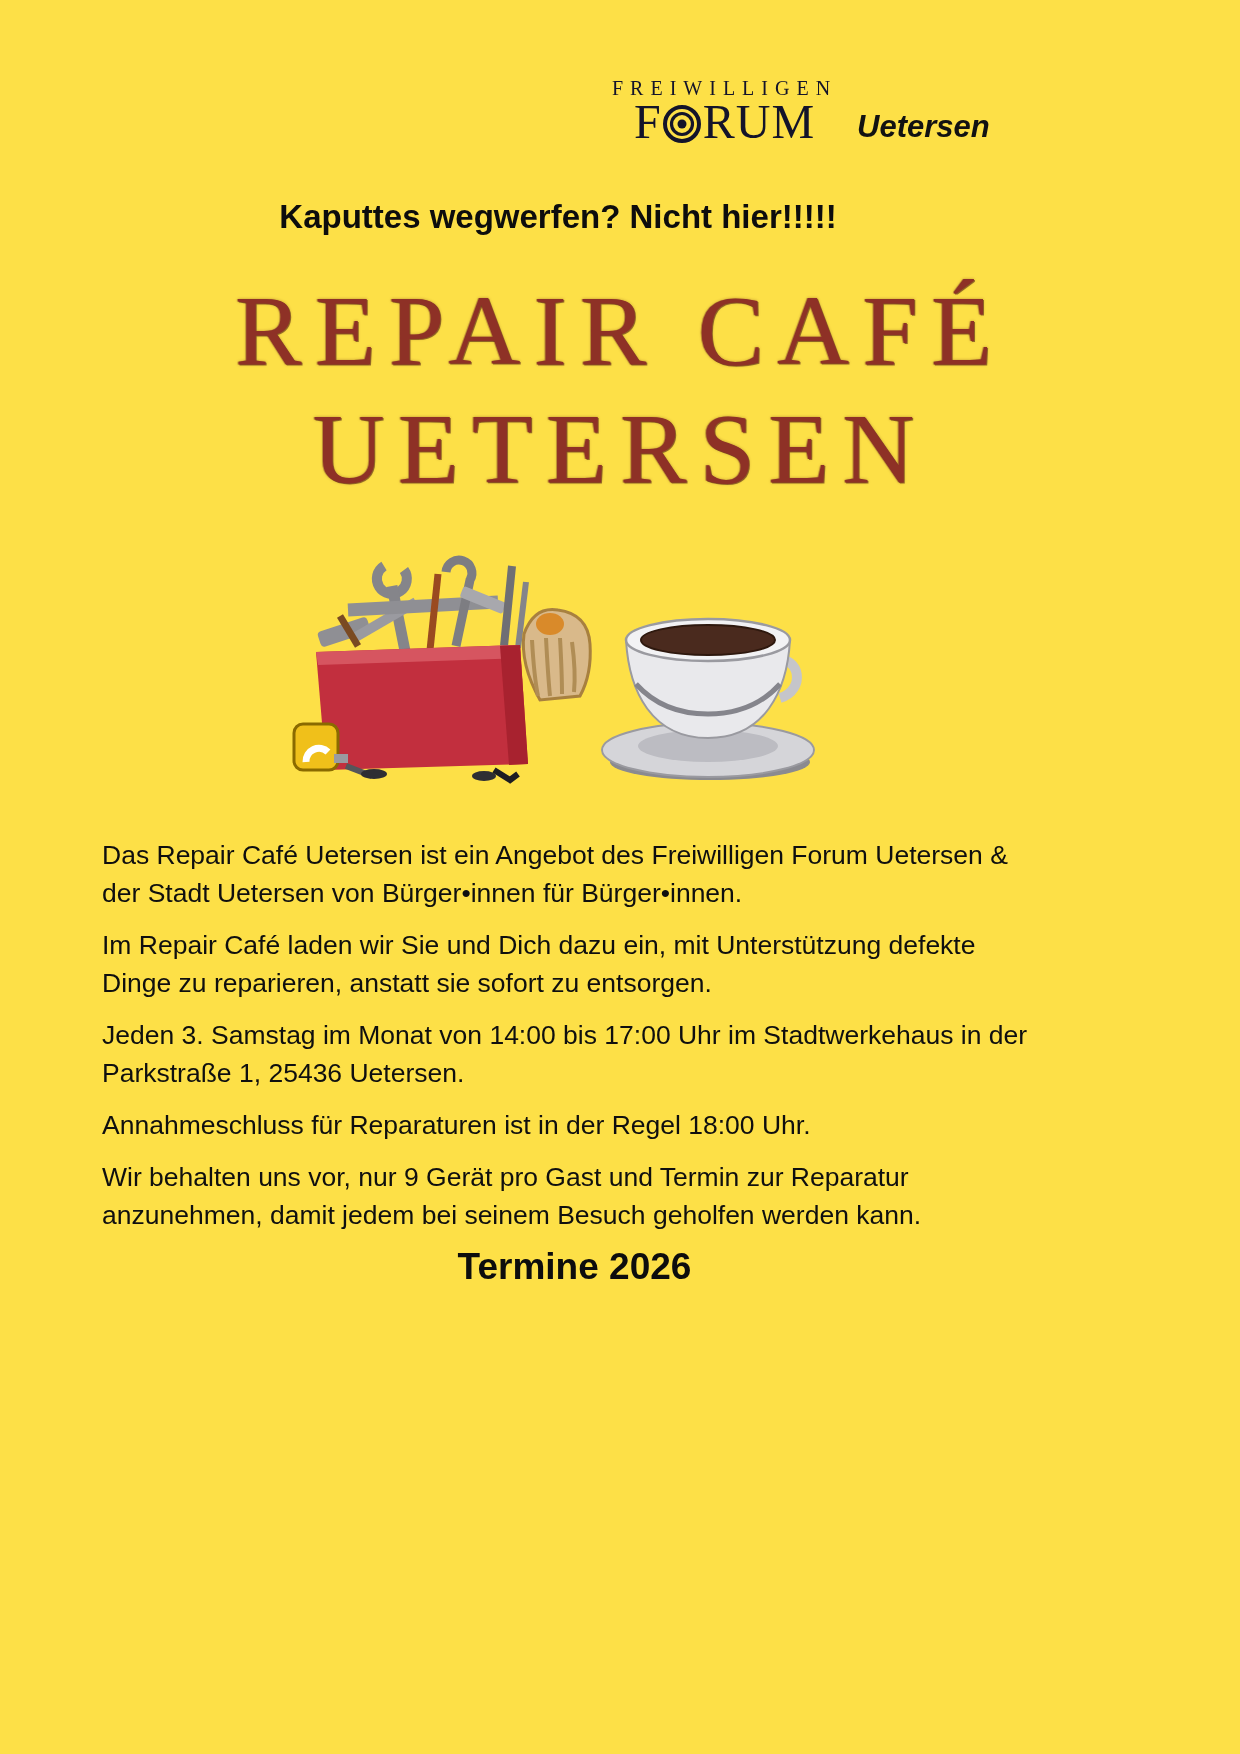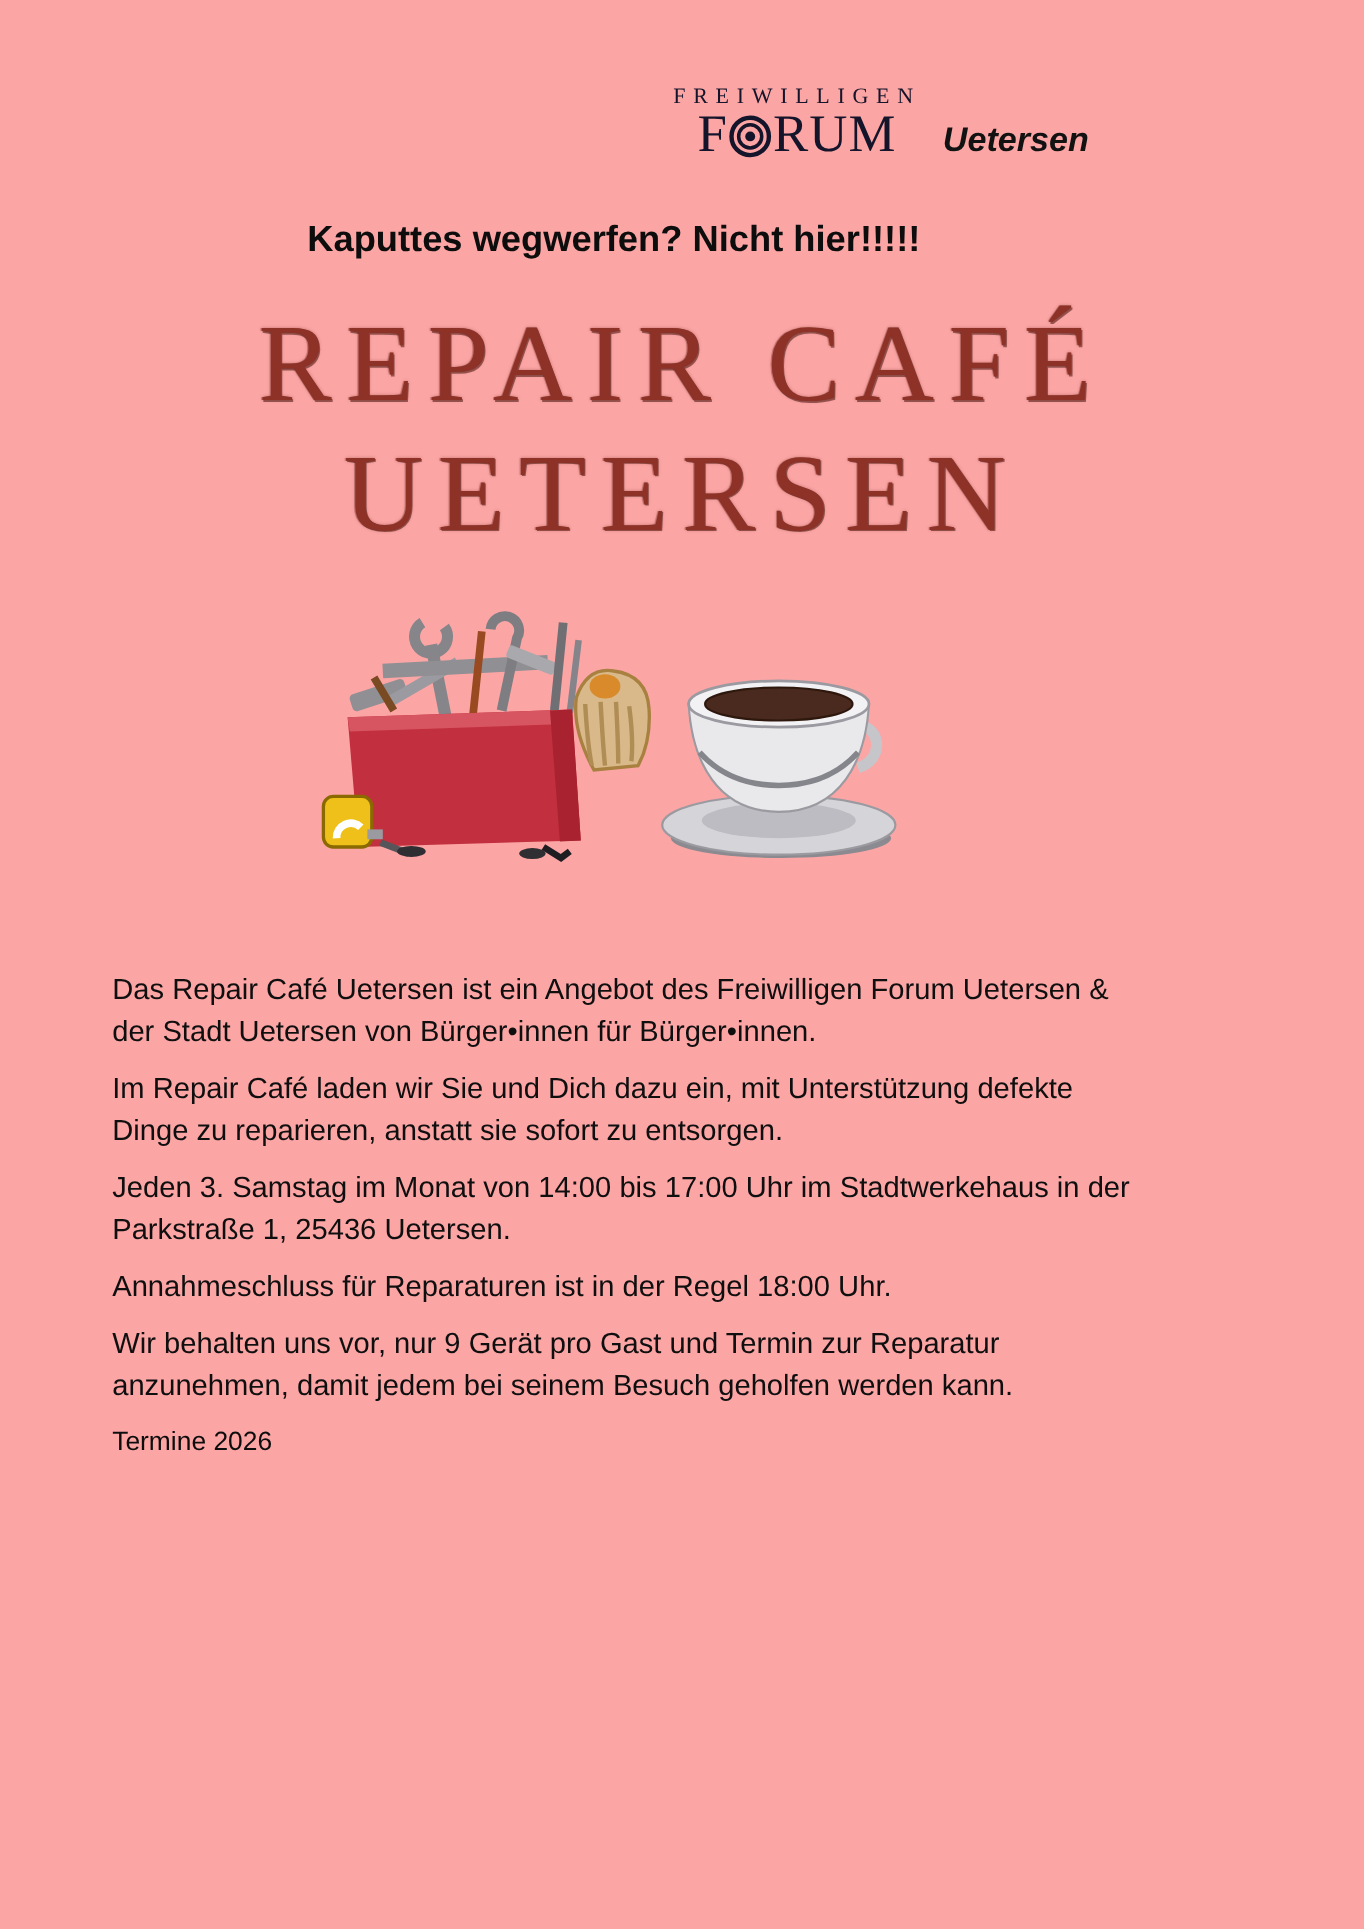--- a/index.html
+++ b/index.html
@@ -1,20 +1,20 @@
 <!DOCTYPE html>
 <html lang="de"><head>
 <meta charset="utf-8">
 <style>
   html,body{margin:0;padding:0;background:#e8e8e8;}
   .page{
     position:relative;
     width:1240px;height:1754px;
     margin:0 auto;
-    background:#fca5a5;
+    background:#fde047;
     overflow:hidden;
     font-family:"Liberation Sans","DejaVu Sans",sans-serif;
     color:#111;
   }
 
   
   .logo{
     position:absolute;top:78px;left:612px;
     display:flex;align-items:flex-end;gap:20px;
   }
@@ -62,29 +62,29 @@
     text-shadow:1px 1px 0 rgba(74,22,14,.55), -1px 0 0 rgba(120,50,35,.35), 0 0 3px rgba(90,30,20,.4);
     white-space:nowrap;
   }
 
   
   .illustration{position:absolute;top:538px;left:288px;width:540px;height:262px;}
 
   
   .bodytext{
     position:absolute;top:836px;left:102px;width:945px;
-    font-size:26.5px;line-height:38px;color:#0f0f0f;margin-top:44px;
+    font-size:26.5px;line-height:38px;color:#0f0f0f;
   }
   .bodytext p{margin:0 0 14px 0;}
   .bodytext p.bold{font-weight:400;}
 
   .termine-heading{
     margin:10px 0 16px 0;
-    text-align:left;
-    font-size:24px;font-weight:400;color:#0d0d0d;
+    text-align:center;
+    font-size:37px;font-weight:700;color:#0d0d0d;
   }
 
   
   table.termine{
     border-collapse:collapse;
     margin-left:10px;
     width:946px;
     table-layout:fixed;
   }
   table.termine td{

